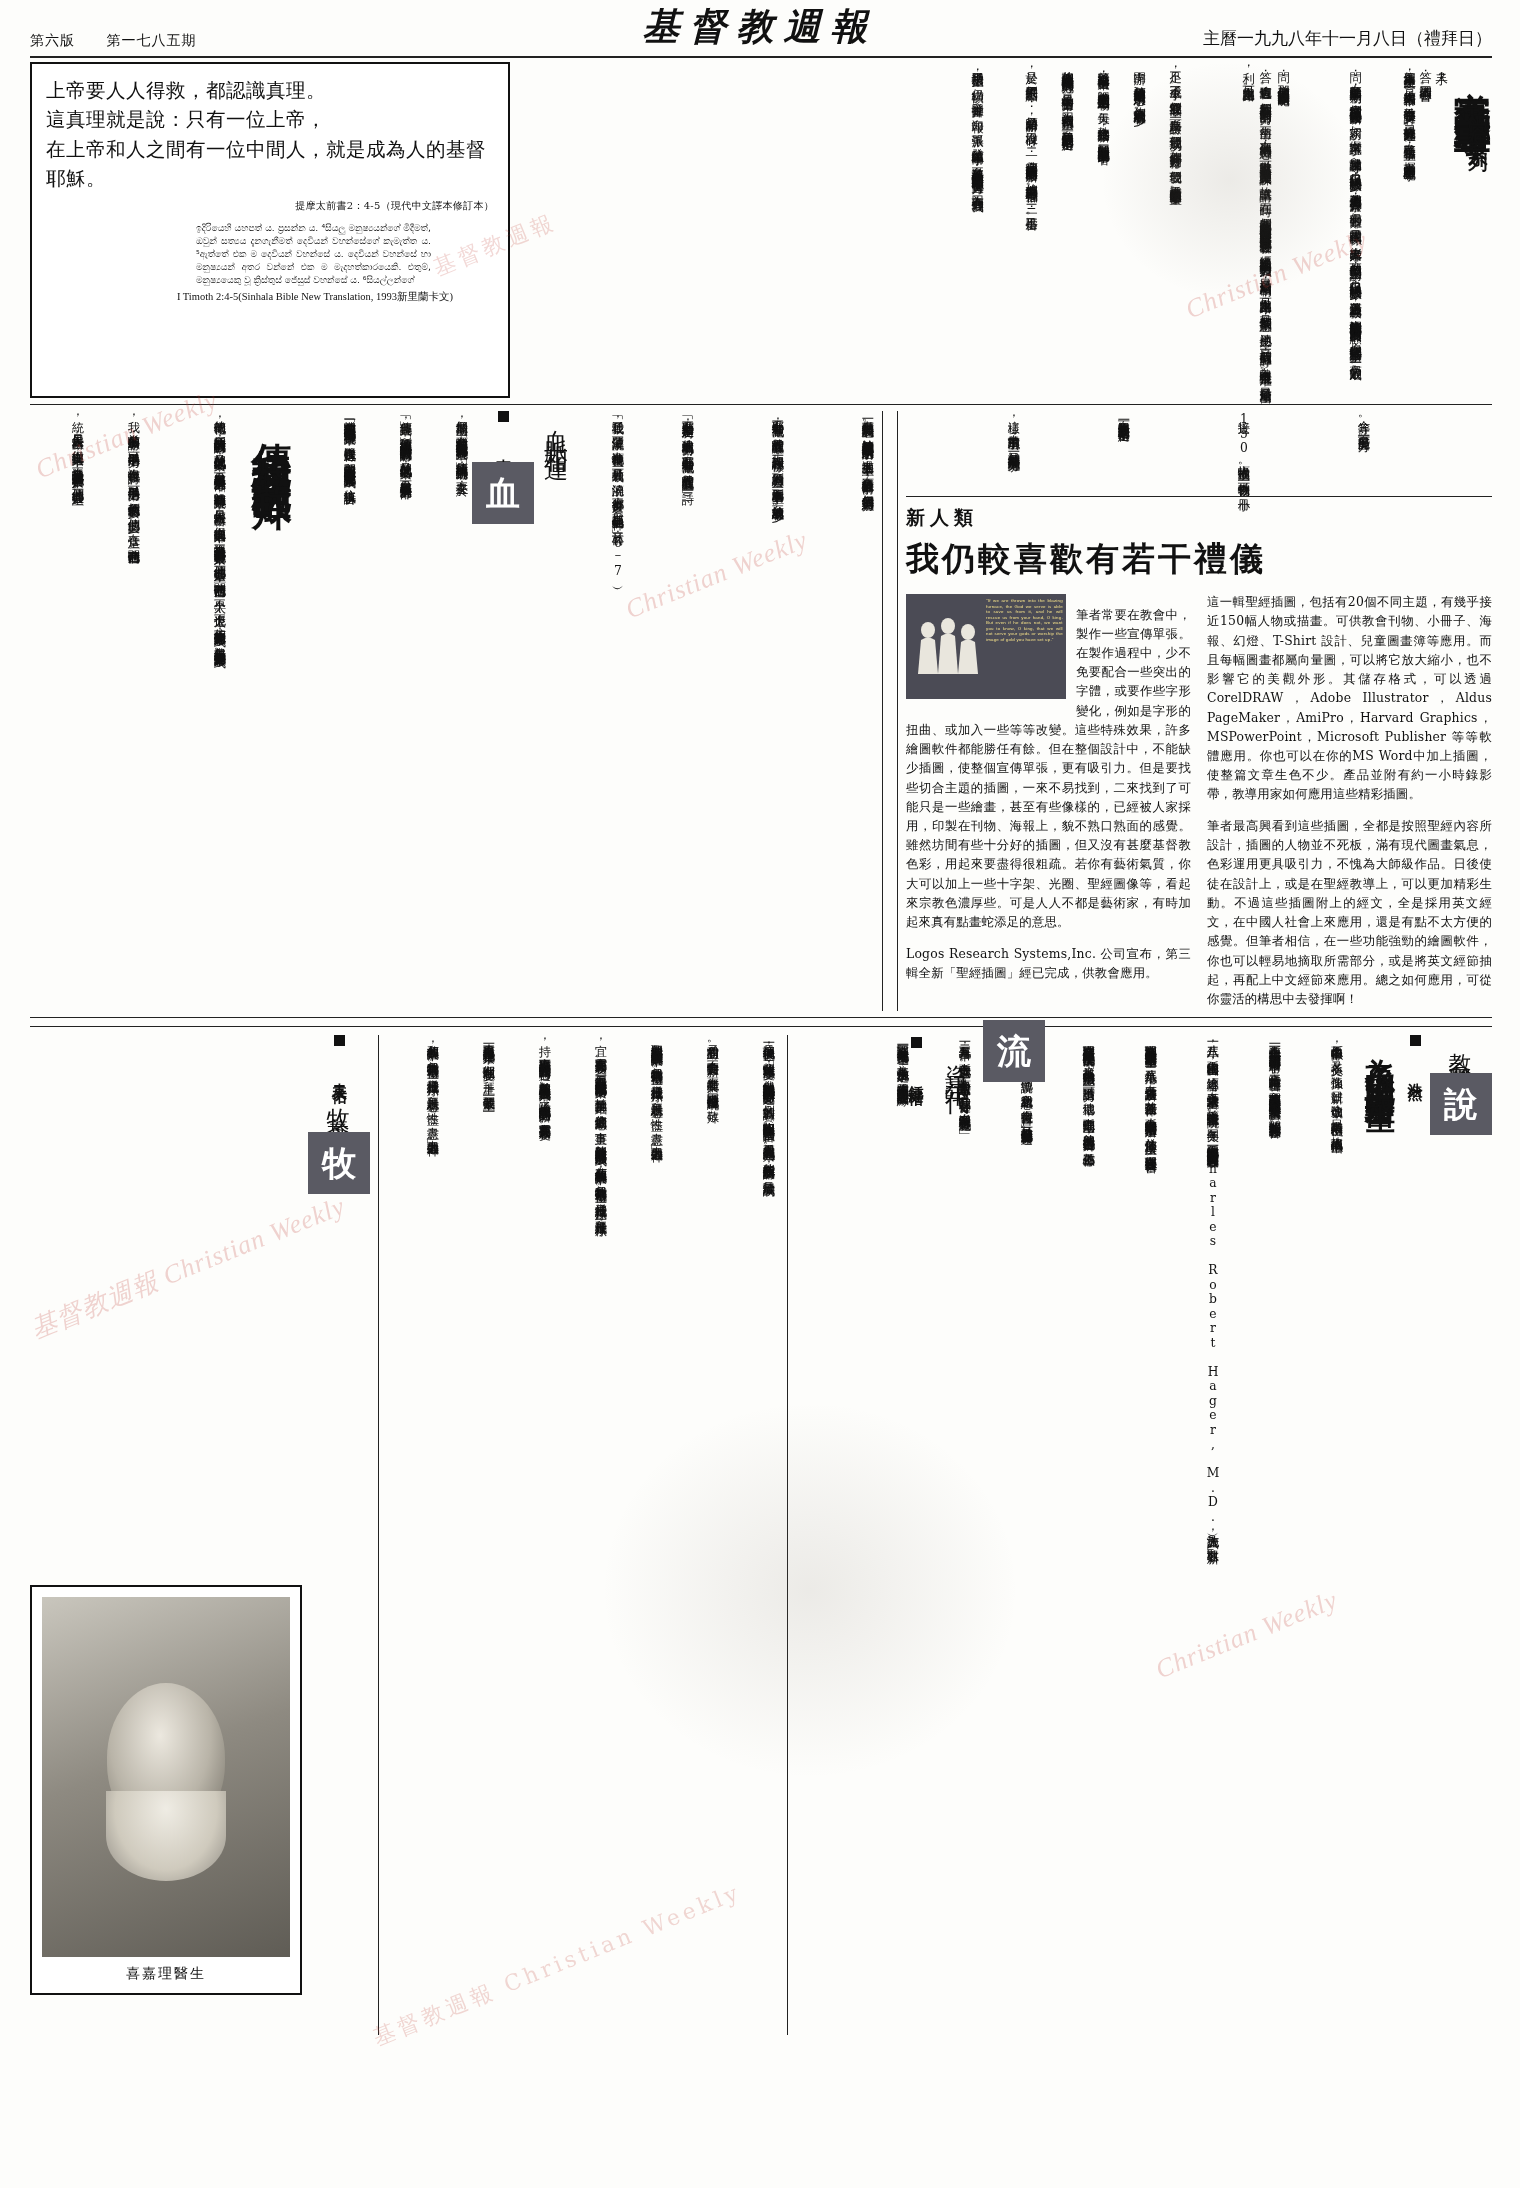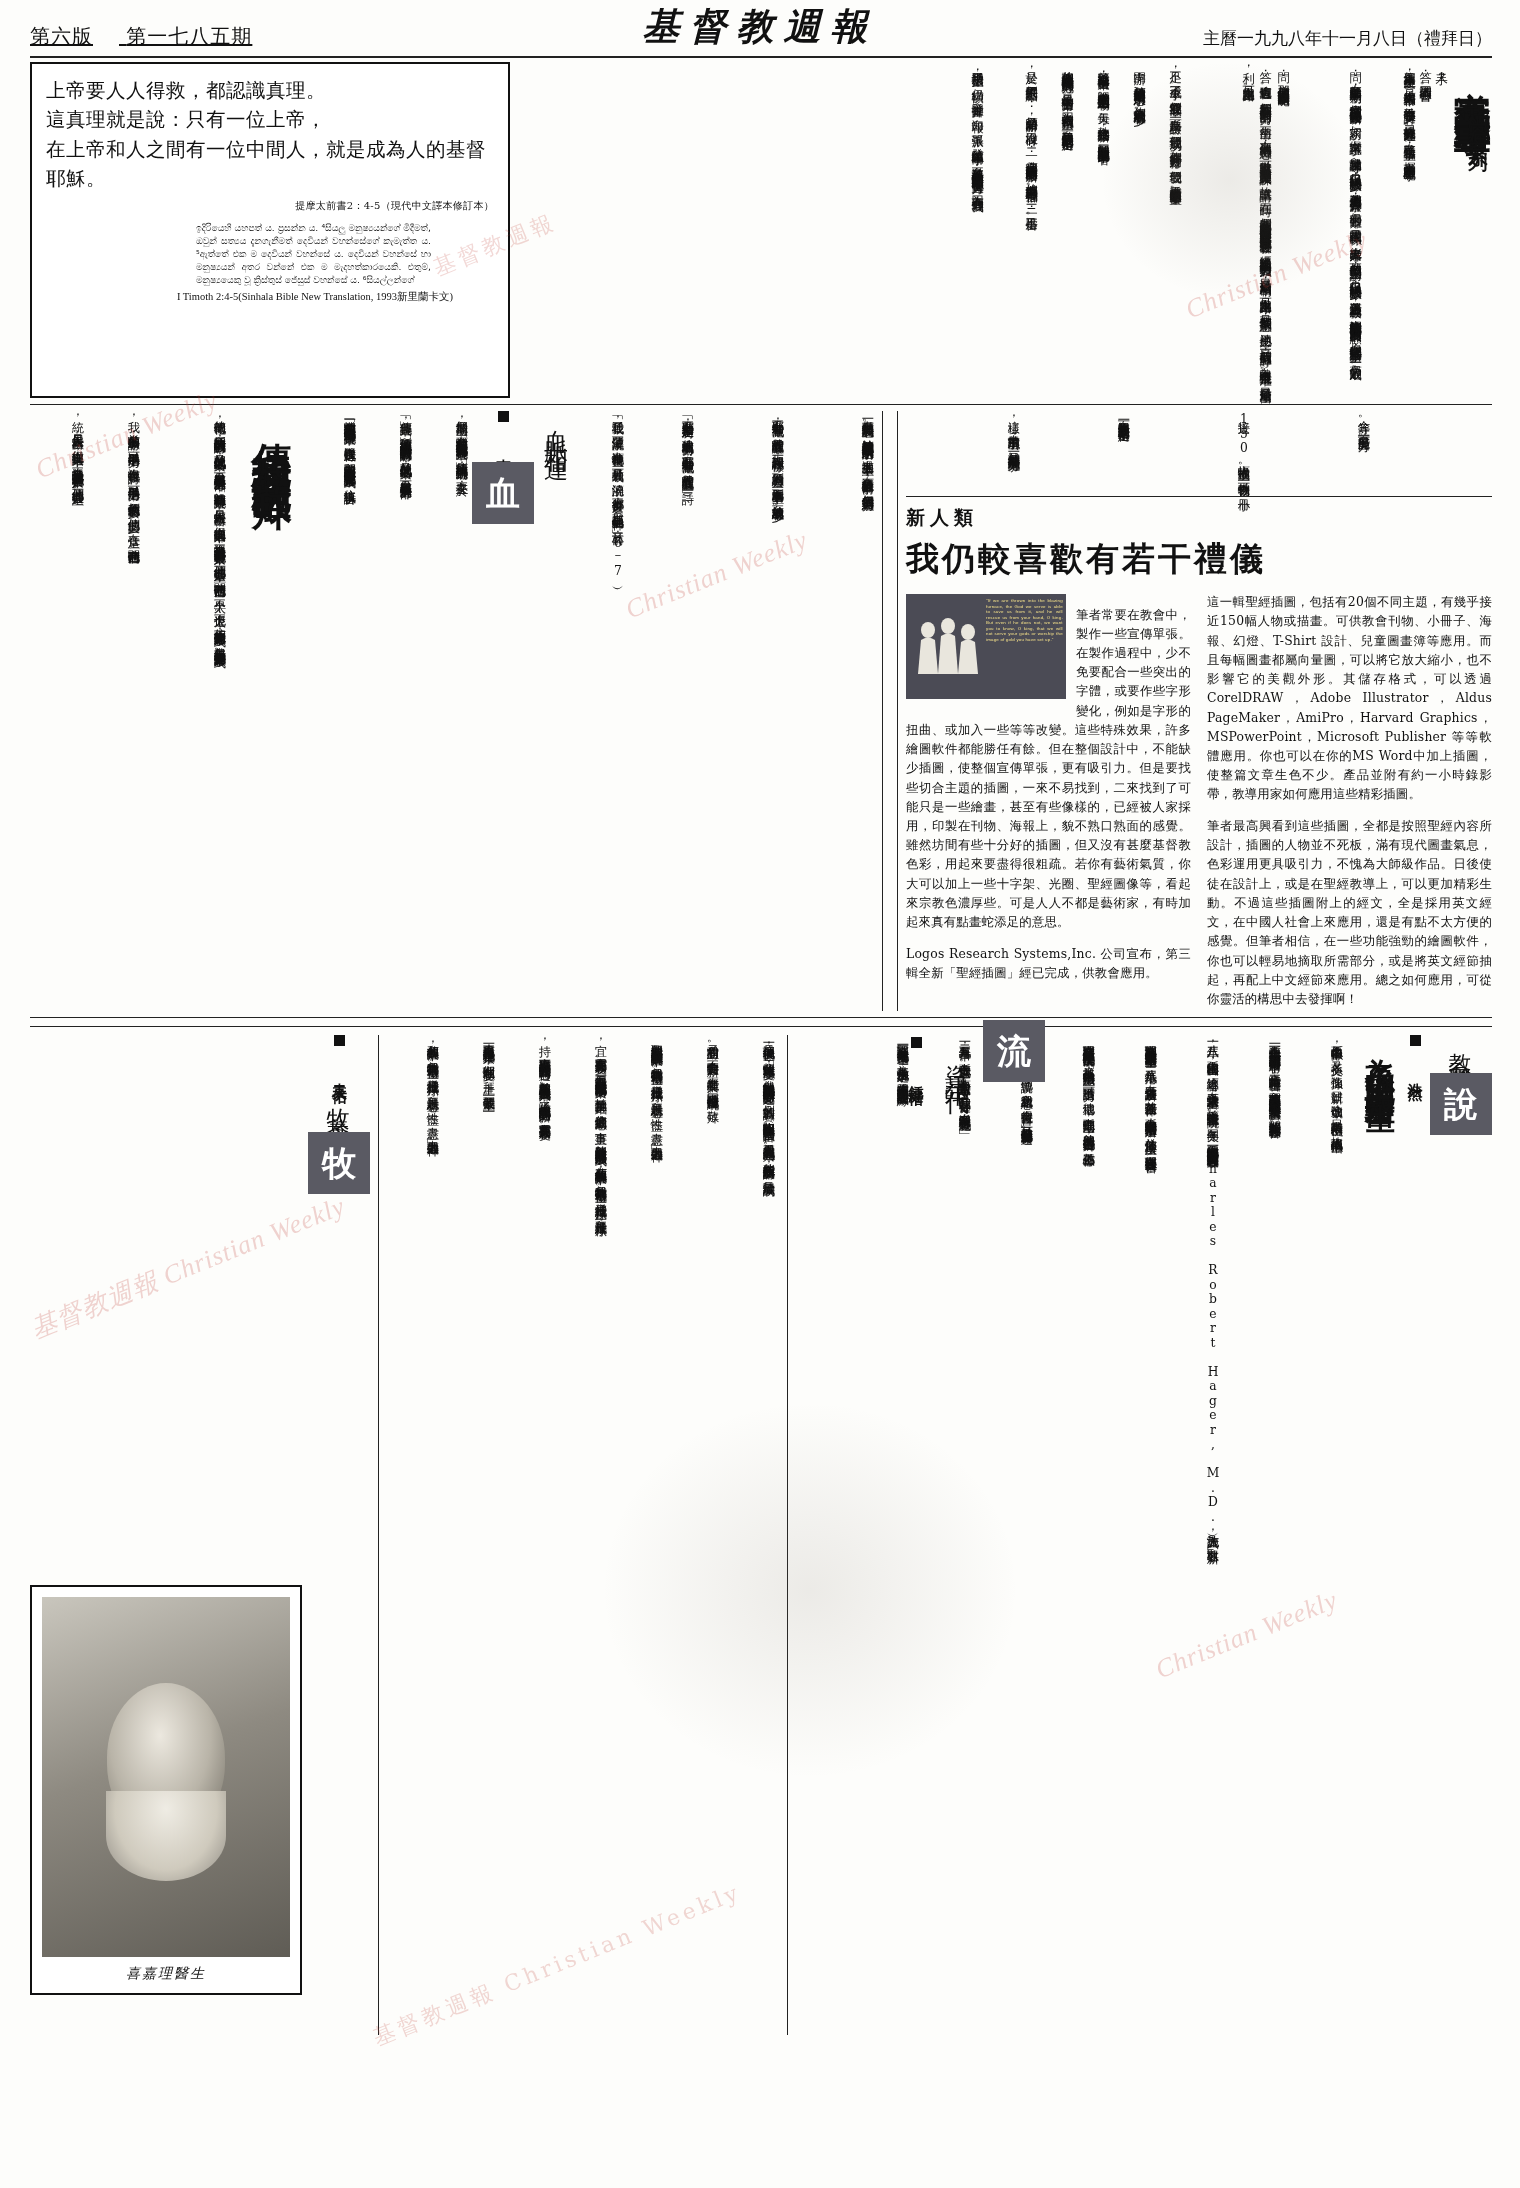--- a/index.html
+++ b/index.html
@@ -8,21 +8,21 @@
     background:#fdfdfb;
     font-family:"DejaVu Serif","Liberation Serif",serif;
     color:#111;
     position:relative;
     overflow:hidden;
   }
   .page{position:relative;width:1520px;height:2188px;box-sizing:border-box;padding:0 18px;}
 
   
   .masthead{position:relative;height:54px;display:flex;align-items:flex-end;justify-content:space-between;padding:8px 10px 4px 12px;box-sizing:border-box;}
-  .mast-left{font-size:20px;letter-spacing:1px;white-space:nowrap;text-decoration:underline;}
+  .mast-left{font-size:14px;letter-spacing:1px;white-space:nowrap;}
   .mast-left span{margin-right:26px;}
   .mast-title{font-family:"DejaVu Serif",serif;font-size:37px;font-weight:bold;letter-spacing:10px;white-space:nowrap;
     position:absolute;left:50%;transform:translateX(-50%);bottom:2px;
     font-style:italic;}
   .mast-right{font-size:17px;white-space:nowrap;}
   .rule{border-top:2px solid #222;margin:2px 10px 0 12px;}
 
   
   .band-top{display:flex;height:336px;margin:4px 10px 0 12px;box-sizing:border-box;}
 
@@ -73,21 +73,21 @@
   .bigvert{writing-mode:vertical-rl;text-orientation:upright;font-size:40px;font-weight:bold;letter-spacing:6px;line-height:1.1;}
 
   
   .band-bot{display:flex;flex-direction:row-reverse;margin:8px 10px 0 12px;height:1000px;border-top:1.6px solid #222;padding-top:8px;}
   .photo-box{width:272px;border:2px solid #111;box-sizing:border-box;padding:10px;background:#fff;}
   .photo{width:100%;height:360px;background:linear-gradient(160deg,#c9c6bd 0%,#8e8a81 45%,#5f5c55 100%);position:relative;overflow:hidden;}
   .photo .head{position:absolute;left:50%;top:28%;transform:translate(-50%,-10%);width:118px;height:150px;border-radius:50% 50% 46% 46%;
     background:radial-gradient(ellipse at 45% 35%, #ece8df 0%, #b9b4a8 55%, #6f6b62 100%);}
   .photo .beard{position:absolute;left:50%;top:54%;transform:translateX(-50%);width:120px;height:90px;border-radius:0 0 55% 55%;
     background:radial-gradient(ellipse at 50% 20%, #efece4 0%, #cfcabd 60%, #8b8780 100%);}
-  .photo-cap{text-align:center;font-size:14px;margin-top:8px;letter-spacing:2px;font-style:italic;}
+  .photo-cap{text-align:center;font-size:14px;margin-top:8px;letter-spacing:2px;}
   .kicker{writing-mode:vertical-rl;text-orientation:upright;font-size:23px;letter-spacing:8px;}
   .bigtitle-bot{writing-mode:vertical-rl;text-orientation:upright;font-size:30px;font-weight:bold;letter-spacing:4px;line-height:1.1;}
 
   .wm{position:absolute;color:rgba(190,60,50,.22);font-family:"Liberation Serif",serif;font-style:italic;
       font-size:26px;white-space:nowrap;pointer-events:none;transform:rotate(-22deg);letter-spacing:1px;}
   .wm2{position:absolute;color:rgba(190,60,50,.20);font-size:22px;white-space:nowrap;pointer-events:none;
       transform:rotate(-22deg);letter-spacing:4px;font-family:"DejaVu Serif",serif;}
   .stain{position:absolute;border-radius:50%;background:radial-gradient(ellipse,rgba(120,110,95,.13),rgba(120,110,95,0) 70%);pointer-events:none;}
 </style>
 </head>

